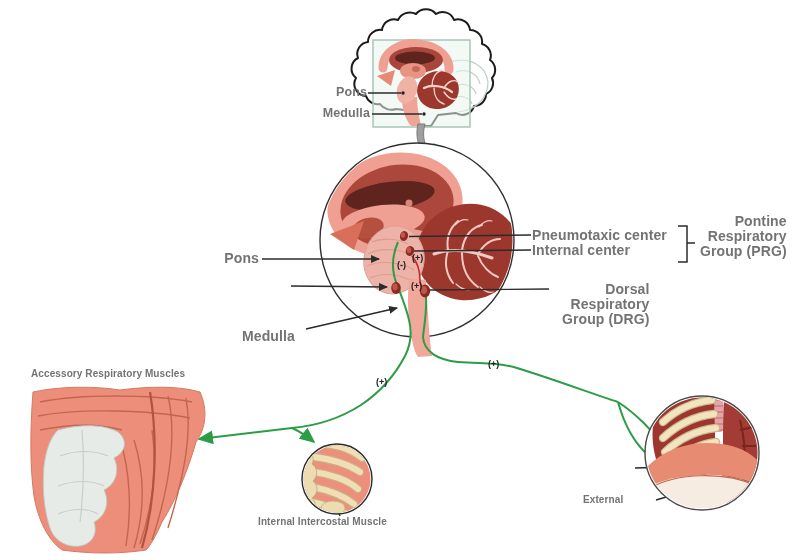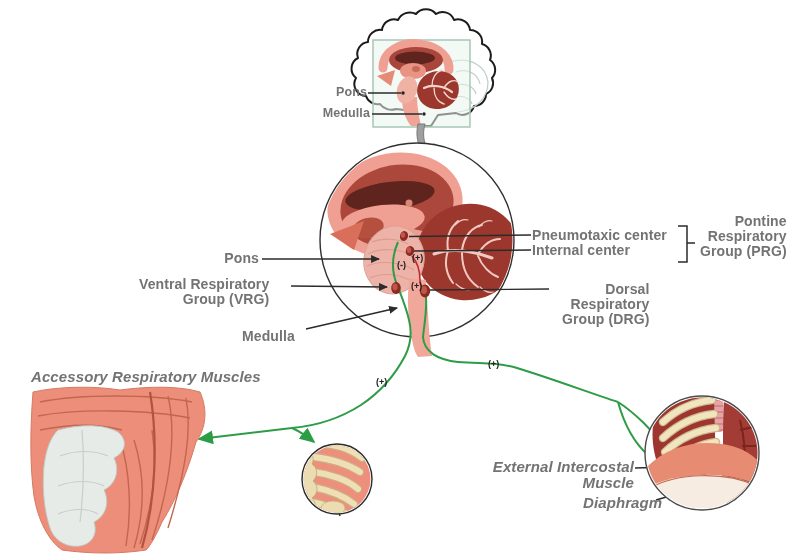--- a/index.html
+++ b/index.html
@@ -6,21 +6,21 @@
   .stage{
     position:relative;width:800px;height:560px;background:#ffffff;
     font-family:"Liberation Sans", sans-serif;overflow:hidden;
   }
   .stage svg{position:absolute;left:0;top:0;}
   .lbl{
     position:absolute;font-weight:700;color:#737373;
     white-space:pre-line;line-height:1.07;letter-spacing:.1px;
   }
   .s14{font-size:14px;text-align:right;}
-  .s13{font-size:15px;font-style:italic;}
+  .s13{font-size:10px;}
   .s12{font-size:12.5px;}
   .ra{text-align:right;}
   .sign{
     position:absolute;font-weight:700;color:#222;font-size:9px;line-height:1;
   }
 </style>
 </head>
 <body>
 
 <div class="stage">
@@ -264,31 +264,28 @@
 
 <div class="lbl s12 ra" style="right:433px;top:86px">Pons</div>
 <div class="lbl s12 ra" style="right:430px;top:107px">Medulla</div>
 
 <div class="lbl s14" style="left:532px;top:228px">Pneumotaxic center</div>
 <div class="lbl s14" style="left:532px;top:243px">Internal center</div>
 <div class="lbl s14" style="left:700px;top:214px">Pontine
 Respiratory
 Group (PRG)</div>
 <div class="lbl s14 ra" style="right:541px;top:251px">Pons</div>
-<div class="lbl s14" style="left:139px;top:277px">Ventral Respiratory
-Group (VRG)</div>
 <div class="lbl s14" style="left:242px;top:329px">Medulla</div>
 <div class="lbl s14" style="left:562px;top:282px">Dorsal
 Respiratory
 Group (DRG)</div>
 
 <span class="sign" style="left:397px;top:261px">(-)</span>
 <span class="sign" style="left:412px;top:254px">(+)</span>
 <span class="sign" style="left:411px;top:282px">(+)</span>
 <span class="sign" style="left:376px;top:378px">(+)</span>
 <span class="sign" style="left:488px;top:360px">(+)</span>
 
 <div class="lbl s13" style="left:31px;top:369px">Accessory Respiratory Muscles</div>
-<div class="lbl s13 ra" style="right:166px;top:459px">External Intercostal
-Muscle</div>
-<div class="lbl s13" style="left:583px;top:495px">Diaphragm</div>
+<div class="lbl s13" style="left:258px;top:517px">Internal Intercostal Muscle</div>
+<div class="lbl s13" style="left:583px;top:495px">External</div>
 
 </div>
 
 </body></html>

